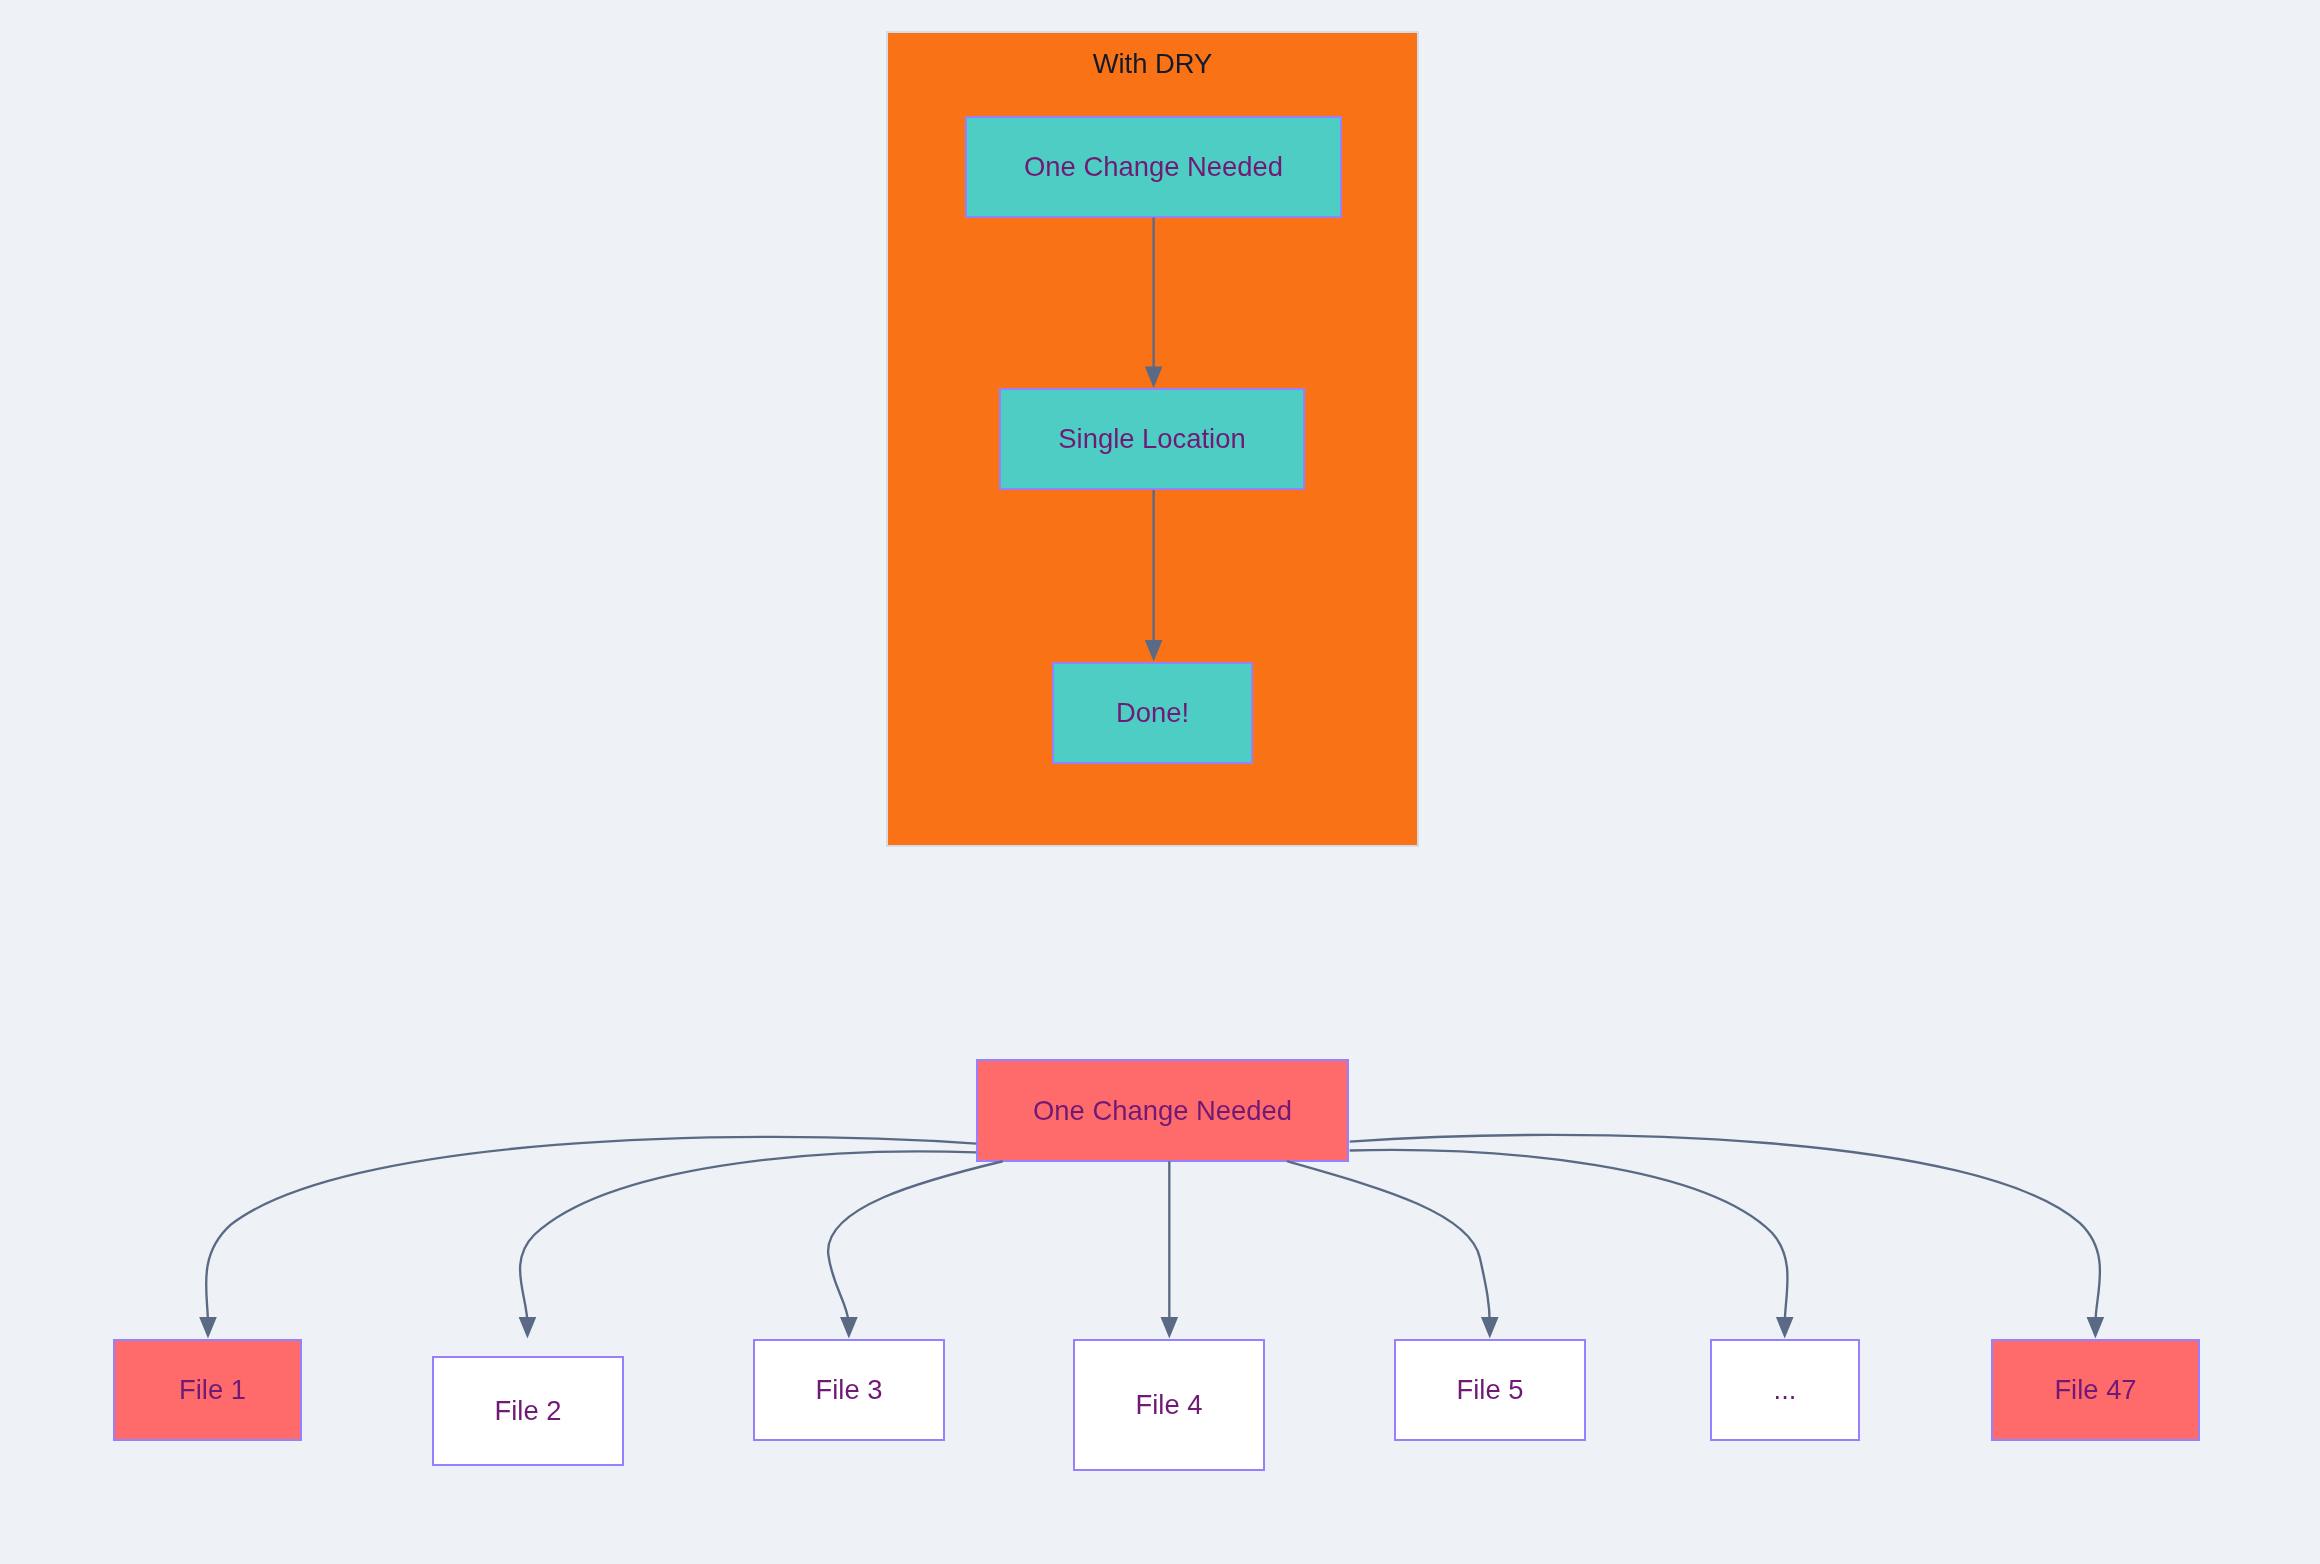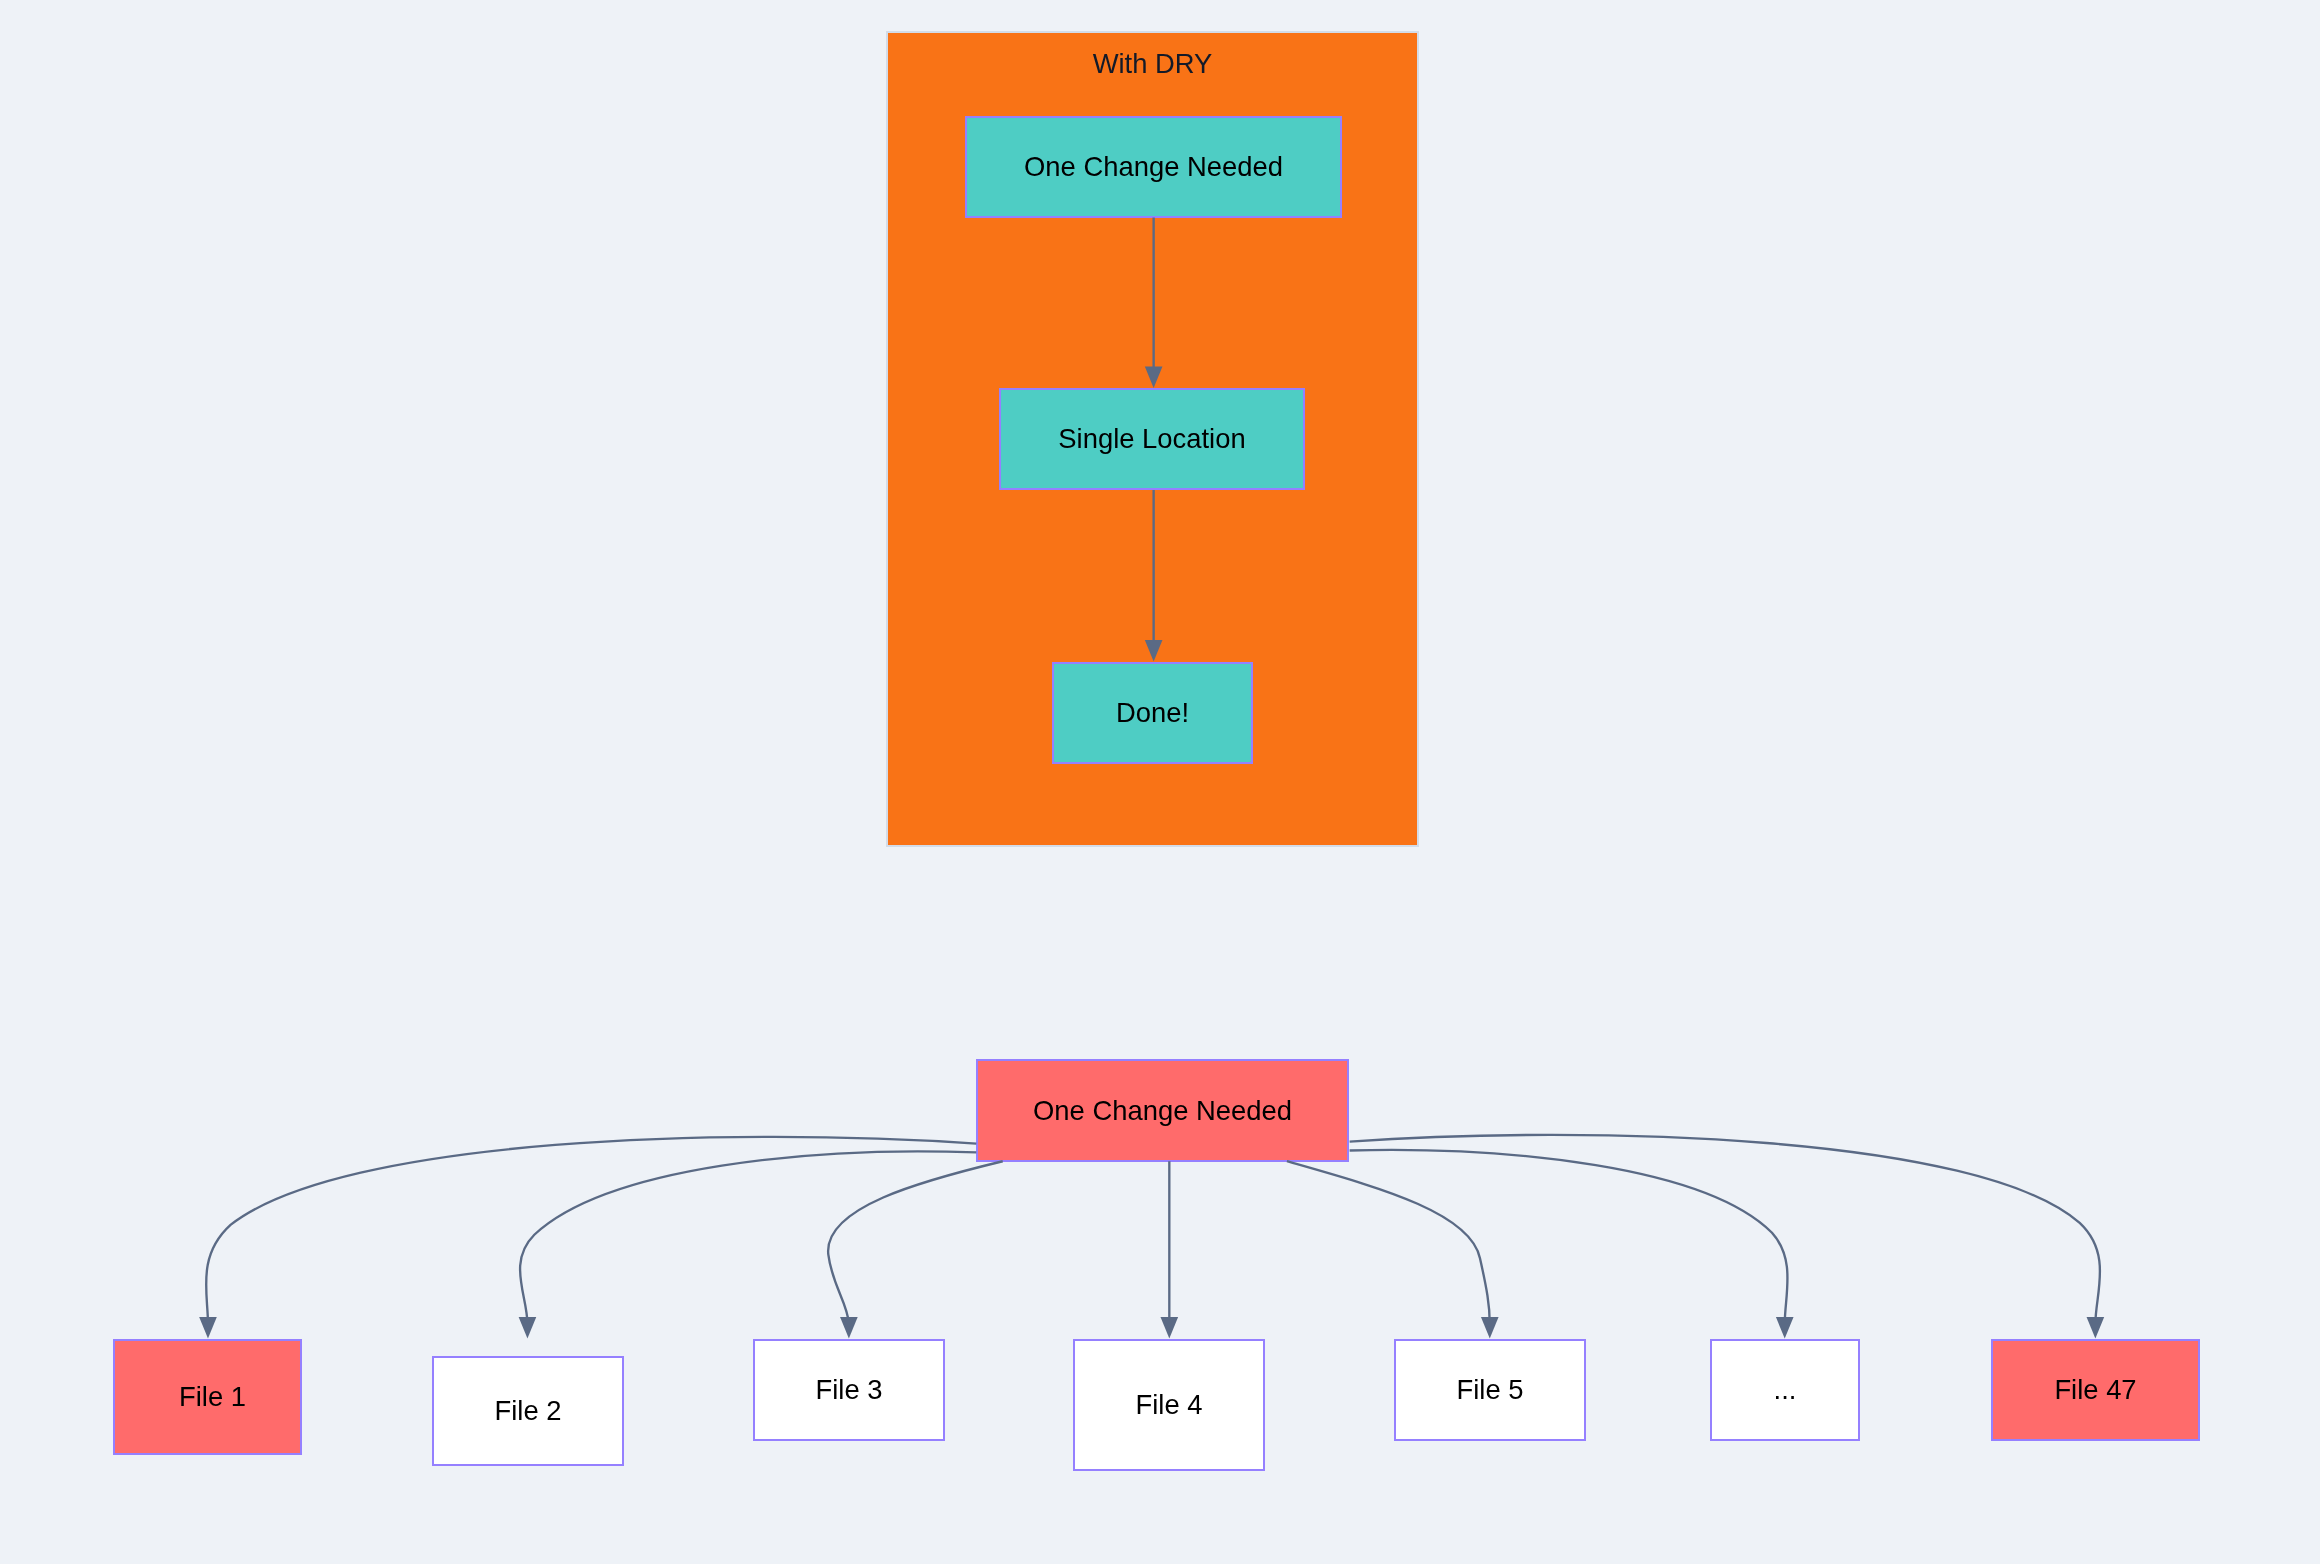--- a/index.html
+++ b/index.html
@@ -38,21 +38,21 @@
     white-space: nowrap;
   }
   .node {
     position: absolute;
     box-sizing: border-box;
     border: 2px solid #9580ff;
     display: flex;
     align-items: center;
     justify-content: center;
     font-size: 27.4px;
-    color: #000000;
+    color: #701a75;
     line-height: 1;
     white-space: nowrap;
   }
   .node.teal   { background: #4ecdc4; }
   .node.red    { background: #ff6b6b; }
   .node.plain  { background: #ffffff; }
 
   #edges {
     position: absolute;
     left: 0; top: 0;
@@ -78,21 +78,21 @@
 
   <div class="node teal" style="left:965px; top:116px; width:377px; height:102px;">One Change Needed</div>
 
   <div class="node teal" style="left:1052px; top:662px; width:201px; height:102px;">Done!</div>
 
   <div class="node teal" style="left:999px; top:388px; width:306px; height:102px;">Single Location</div>
 
 
   <div class="node red" style="left:976px; top:1059px; width:373px; height:103px;">One Change Needed</div>
 
-  <div class="node red" style="left:113px; top:1339px; width:189px; height:116px;padding-left:10px;">File 1</div>
+  <div class="node red" style="left:113px; top:1339px; width:189px; height:102px;padding-left:10px;">File 1</div>
 
   <div class="node plain" style="left:432px; top:1356px; width:192px; height:110px;">File 2</div>
 
   <div class="node plain" style="left:753px; top:1339px; width:192px; height:102px;">File 3</div>
 
   <div class="node plain" style="left:1073px; top:1339px; width:192px; height:132px;">File 4</div>
 
   <div class="node plain" style="left:1394px; top:1339px; width:192px; height:102px;">File 5</div>
 
   <div class="node plain" style="left:1710px; top:1339px; width:150px; height:102px;">...</div>

